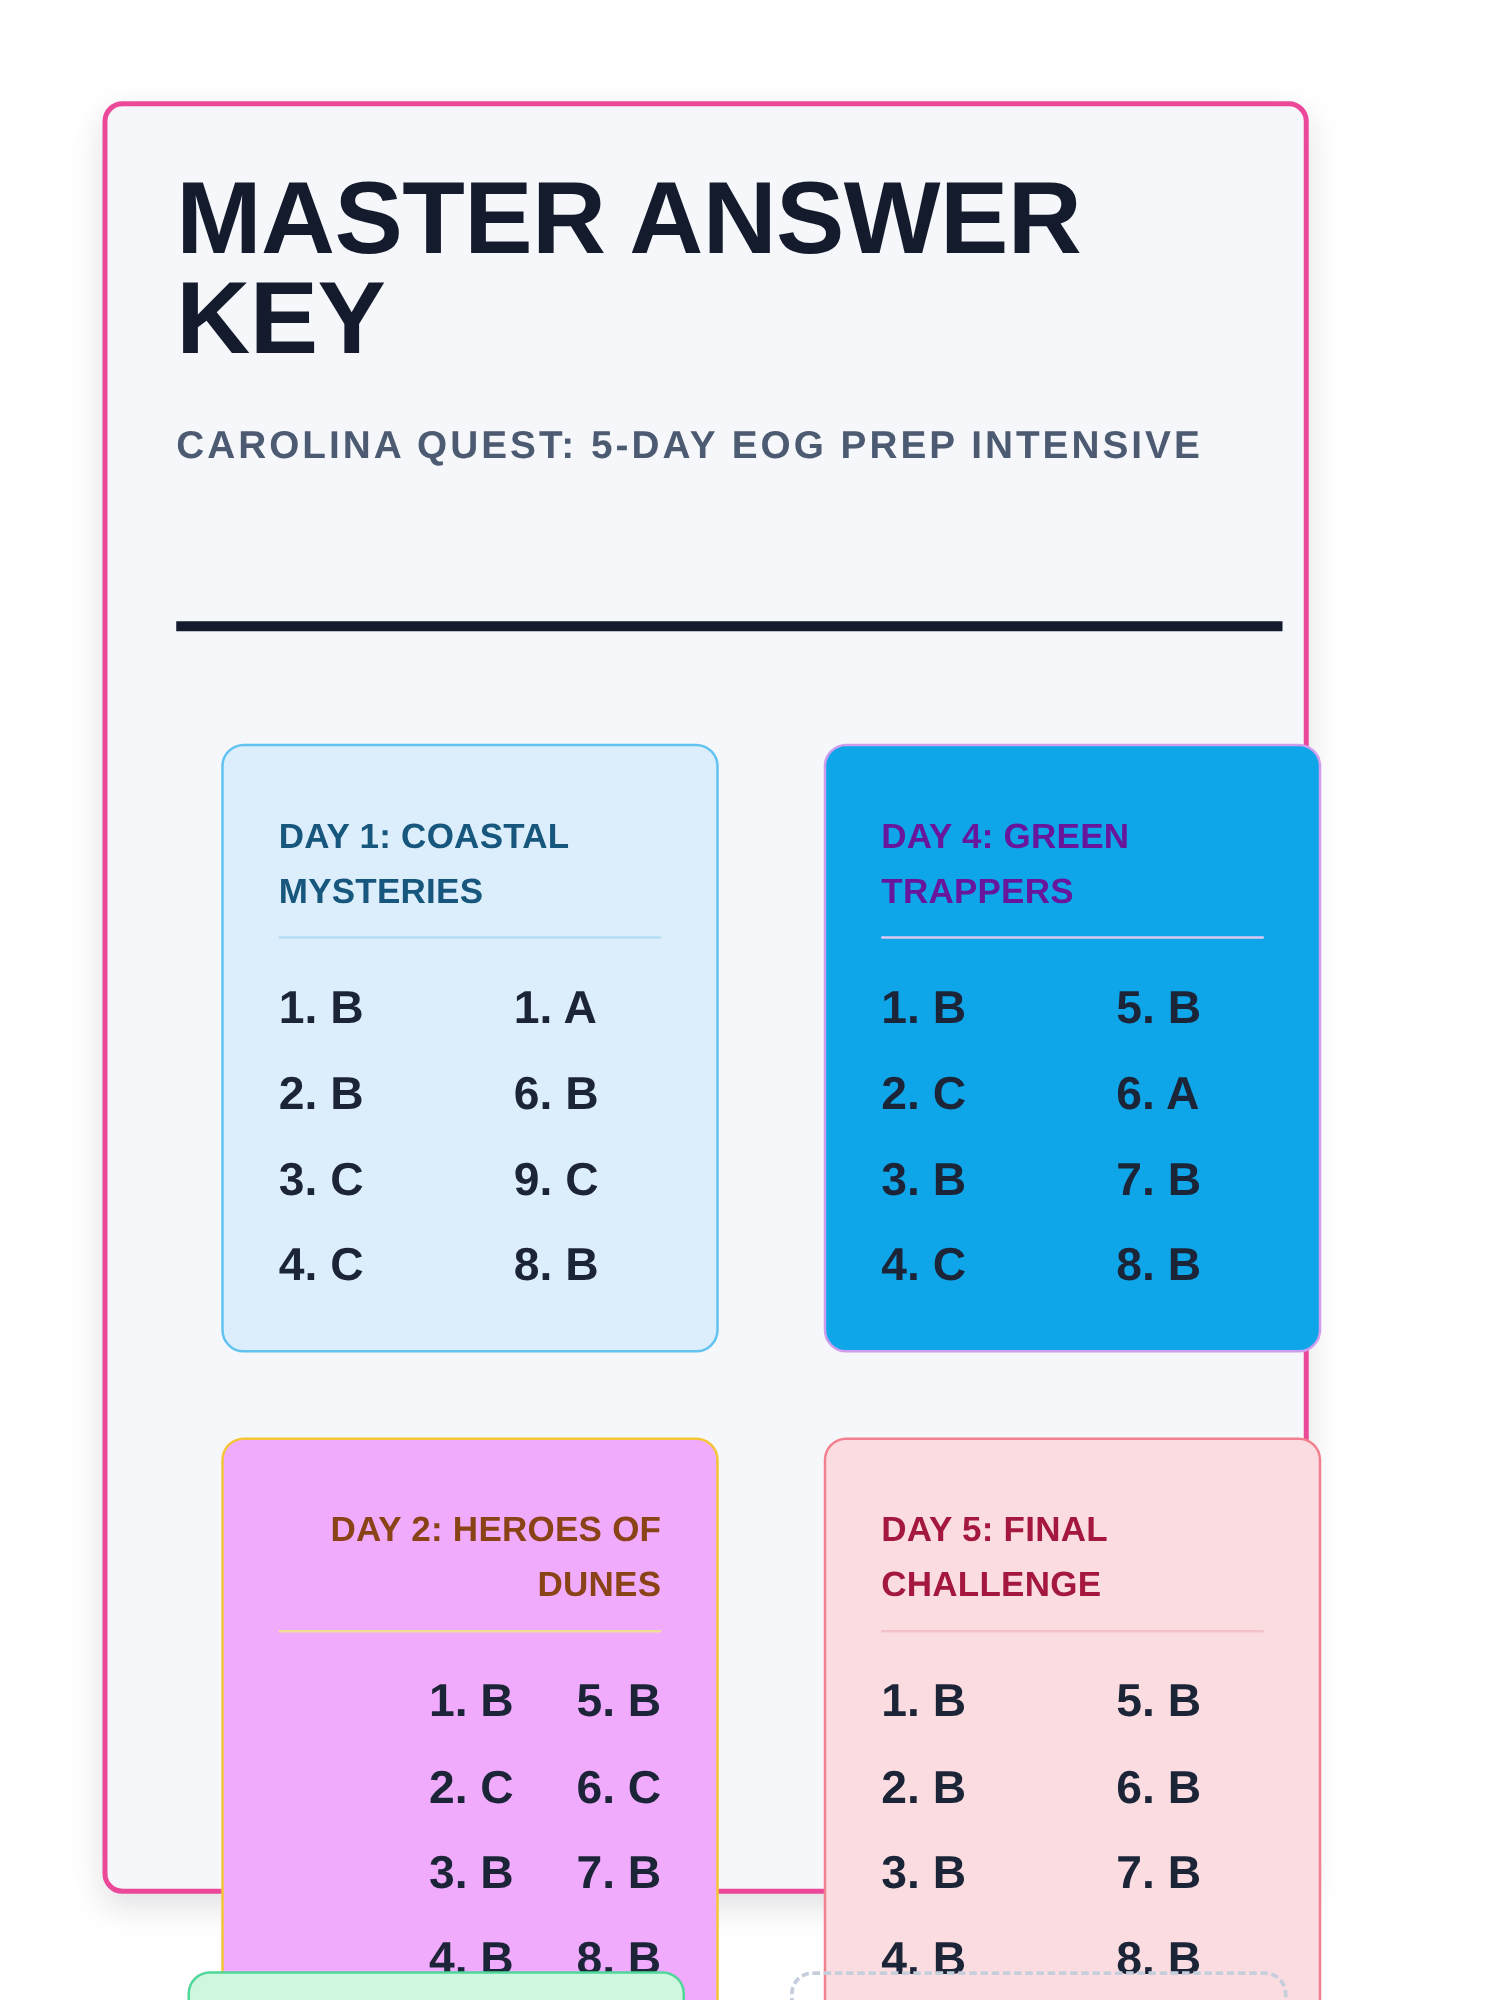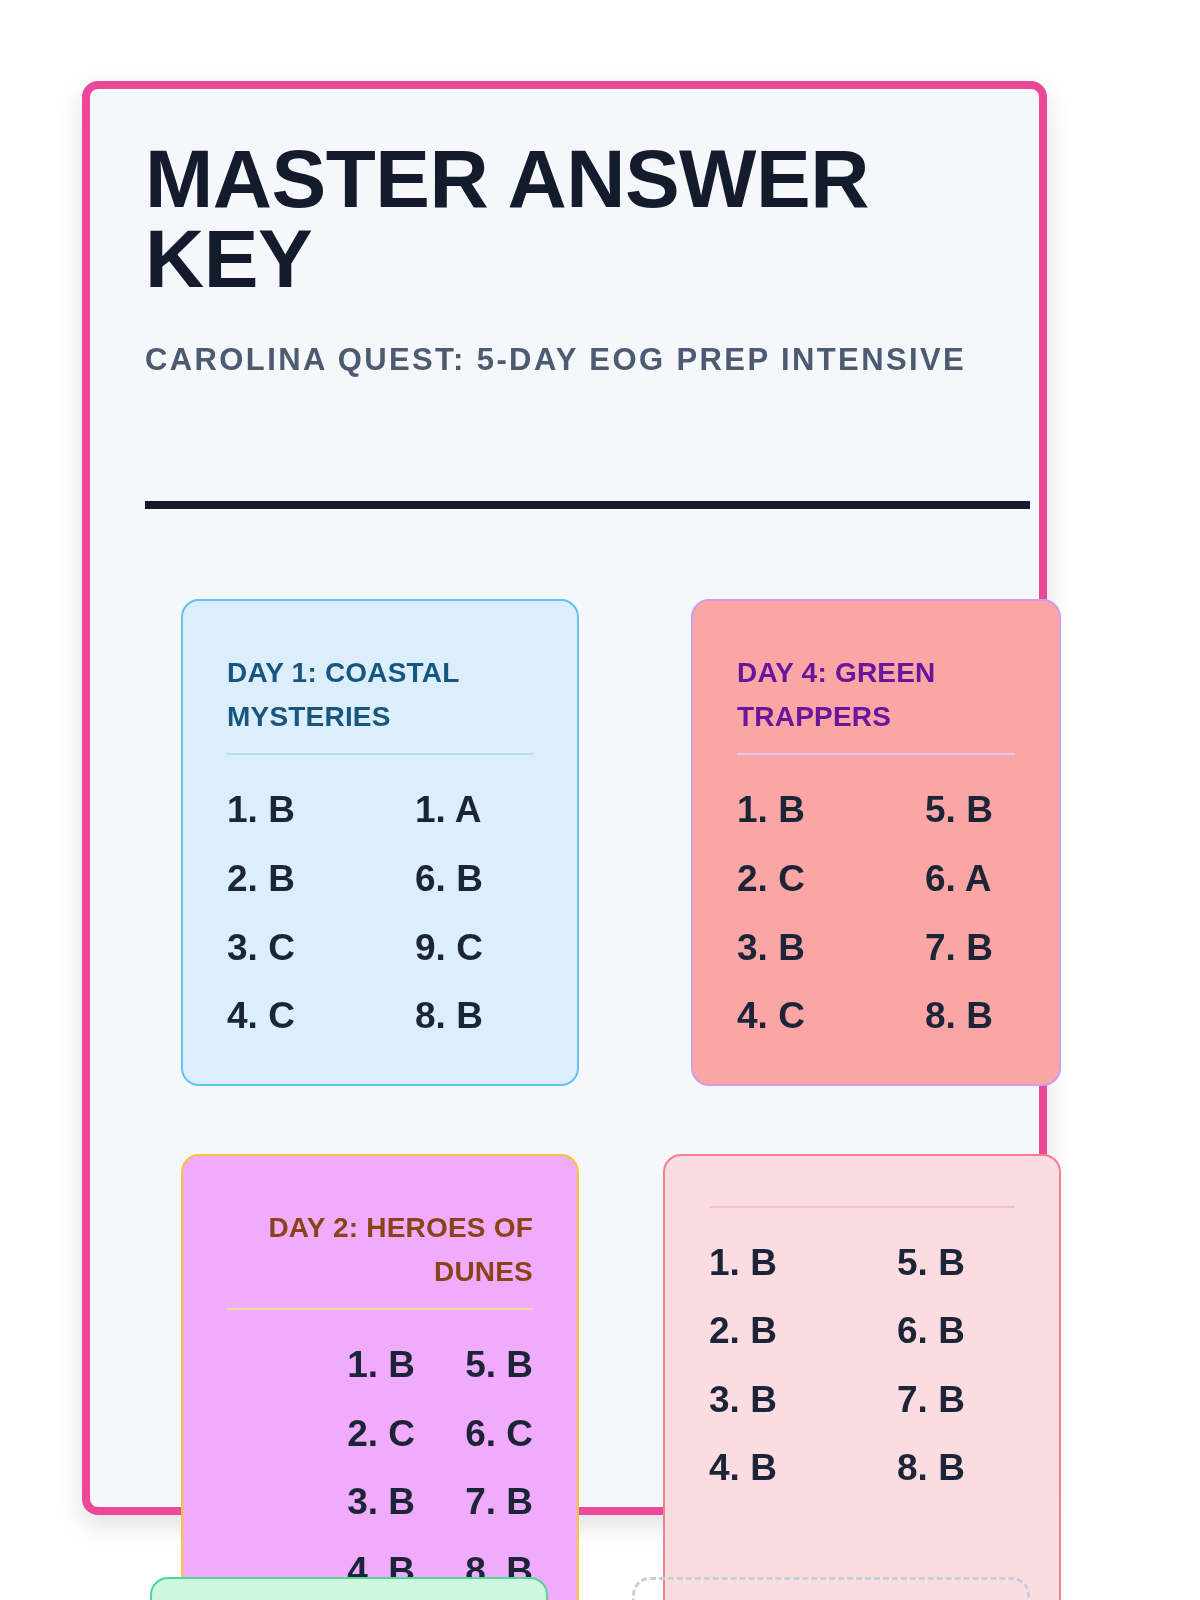--- a/index.html
+++ b/index.html
@@ -21,21 +21,21 @@
   }
 
   
   .sheet {
     position: absolute;
     left: 82px;
     top: 81px;
     width: 965px;
     height: 1434px;
     background: #F5F7FA;
-    border: 8px solid #ec4899;
+    border: 4px solid #ec4899;
     border-radius: 16px;
     box-shadow: 0 10px 26px rgba(20,27,45,0.13);
     overflow: visible;
   }
 
   
   .header {
     position: absolute;
     left: 55px;
     top: 50px;
@@ -118,21 +118,21 @@
     color: #1C2438;
     line-height: 1.15;
   }
 
   
   .card.theme-blue   { background: #DCEEFB; border-color: #62C3F0; }
   .card.theme-blue   .card-title { color: #17567D; }
   .card.theme-blue   .card-sep   { background: #B6DCF3; }
 
   
-  .card.theme-purple { background: #fca5a5; border-color: #CE9DEE; margin-left: 28px; }
+  .card.theme-purple { background: #0ea5e9; border-color: #CE9DEE; }
   .card.theme-purple .card-title { color: #68169B; }
   .card.theme-purple .card-sep   { background: #E0C8F2; }
 
   
   .card.theme-yellow { background: #f0abfc; border-color: #F5C538; text-align: right; }
   .card.theme-yellow .card-title { color: #8A4217; }
   .card.theme-yellow .card-sep   { background: #F2DC9B; }
 
   
   .card.theme-pink   { background: #FBDDE1; border-color: #F3808F; }
@@ -220,20 +220,21 @@
           <div class="answer">2. C</div>
           <div class="answer">6. C</div>
           <div class="answer">3. B</div>
           <div class="answer">7. B</div>
           <div class="answer">4. B</div>
           <div class="answer">8. B</div>
         </div>
       </div>
 
       <div class="card theme-pink">
+        <div class="card-title">DAY 5: FINAL CHALLENGE</div>
         <div class="card-sep"></div>
         <div class="answers">
           <div class="answer">1. B</div>
           <div class="answer">5. B</div>
           <div class="answer">2. B</div>
           <div class="answer">6. B</div>
           <div class="answer">3. B</div>
           <div class="answer">7. B</div>
           <div class="answer">4. B</div>
           <div class="answer">8. B</div>

